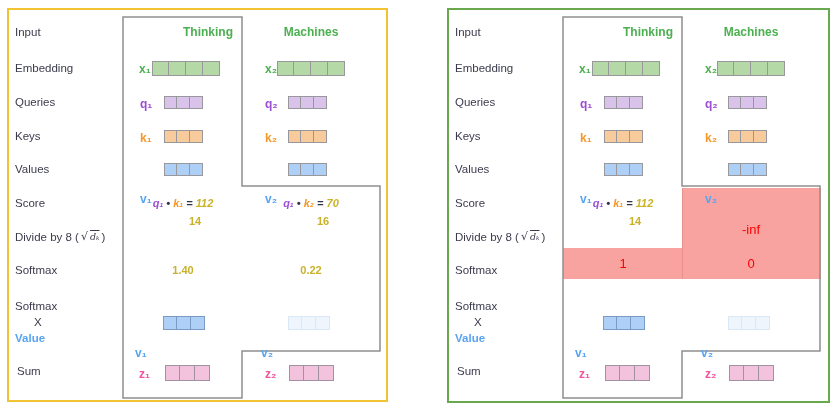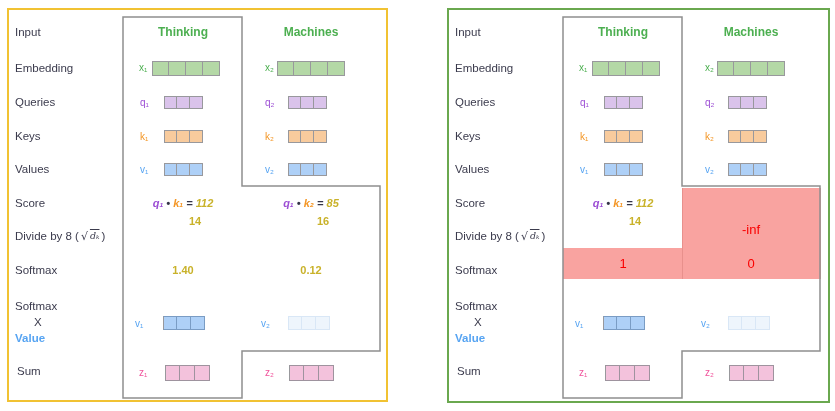--- a/index.html
+++ b/index.html
@@ -18,54 +18,54 @@
   .mask-machines{left:233px;top:178px;width:138px;height:91px;border-left:1px solid #e8908c;}
   .mask-band{left:114px;top:238px;width:119px;height:31px;}
 
   .rowlabel{position:absolute;left:6px;z-index:4;font-size:11.5px;color:#3b3b4d;white-space:nowrap;}
   .lbl-input{top:16px;}
   .lbl-embedding{top:52px;}
   .lbl-queries{top:86px;}
   .lbl-keys{top:120px;}
   .lbl-values{top:153px;}
   .lbl-score{top:187px;}
-  .lbl-divide{top:220px;display:flex;align-items:flex-start;gap:2px;}
+  .lbl-divide{top:220px;display:flex;align-items:center;gap:2px;}
   .lbl-softmax{top:254px;}
   .lbl-sxv{top:288px;line-height:16px;}
   .lbl-sxv .x-line{display:block;padding-left:19px;}
   .lbl-sxv .value-line{display:block;color:#57a4f2;font-weight:bold;}
   .lbl-sum{top:355px;left:8px;}
   .sqrt{font-family:"DejaVu Serif",serif;font-style:italic;font-size:11px;}
   .dk{font-family:"DejaVu Serif",serif;font-style:italic;font-size:9.5px;text-decoration:overline;}
 
   .colhead{position:absolute;top:15px;width:100px;text-align:center;z-index:4;
            font-weight:bold;font-size:12px;color:#4caf50;}
-  .col1h{left:124px;} .col2h{left:252px;}
-
-  .veclabel{position:absolute;z-index:4;font-weight:normal;font-size:10px;white-space:nowrap;}
+  .col1h{left:124px;text-align:right;} .col2h{left:252px;}
+
+  .veclabel{position:absolute;z-index:4;font-weight:bold;font-size:12px;white-space:nowrap;}
 
   .vec{position:absolute;display:flex;z-index:2;}
   .vec .c{box-sizing:border-box;border:1px solid #98989c;border-left:0;}
   .vec .c:first-child{border-left:1px solid #98989c;}
   .vx  .c{width:17px;height:15px;background:#b4d8a6;}
   .vq  .c{width:13px;height:13px;background:#dac3eb;}
   .vk  .c{width:13px;height:13px;background:#f8cb9d;}
   .vv  .c{width:13px;height:13px;background:#aed0f7;}
   .vsx .c{width:14px;height:14px;background:#aed0f7;border-color:#7a9cc4;}
   .vfade .c{background:#eef5fc;border-color:#d9e7f6 !important;}
   .vz  .c{width:15px;height:16px;background:#f3c2dc;border-color:#9e939e;}
 
   .valline{position:absolute;z-index:4;text-align:center;font-weight:bold;font-size:11px;white-space:nowrap;}
   .vt{left:114px;width:120px;}
   .vm{left:233px;width:138px;}
   .t-score{top:187px;font-style:italic;} .t-divide{top:205px;padding-left:12px;} .t-softmax{top:254px;}
   .t-band{top:246px;}  .t-raise{top:212px;}
 
   .c-green{color:#4caf50;} .c-purple{color:#9c4ed4;} .c-orange{color:#f49727;}
-  .c-blue{color:#57a4f2;} .c-pink{color:#f0549c;} .c-yellow{color:#c9b22a;}
+  .c-blue{color:#57a4f2;margin-top:28px;} .c-pink{color:#f0549c;} .c-yellow{color:#c9b22a;}
   .c-dark{color:#343447;} 
   .c-red{color:#fa0000;font-weight:500;font-size:13px;}
   .inf-inline{margin-left:5px;}
 </style>
 </head>
 <body>
 
 <div class="panel panel-left">
   <svg class="outline" width="377" height="390" viewBox="0 0 377 390">
     <polygon points="114,7 233,7 233,176 371,176 371,341 233,341 233,388 114,388" fill="none" stroke="#8f8f8f" stroke-width="1.5"></polygon>
@@ -153,28 +153,28 @@
     <span class="c-dark">•</span>
     <span class="c-orange">k₁</span>
     <span class="c-dark">=</span>
     <span class="c-yellow">112</span>
   </div>
   <div class="valline vm t-score">
     <span class="c-purple">q₁</span>
     <span class="c-dark">•</span>
     <span class="c-orange">k₂</span>
     <span class="c-dark">=</span>
-    <span class="c-yellow">85</span>
+    <span class="c-yellow">70</span>
   </div>
 
   <div class="valline vt t-divide c-yellow">14</div>
   <div class="valline vm t-divide c-yellow">16</div>
 
   <div class="valline vt t-softmax c-yellow">1.40</div>
-  <div class="valline vm t-softmax c-yellow">0.12</div>
+  <div class="valline vm t-softmax c-yellow">0.22</div>
 
   <div class="veclabel c-blue" style="left:126px;top:308px;">v₁</div>
   <div class="vec vsx" style="left:154px;top:306px;">
       <span class="c"></span>
       <span class="c"></span>
       <span class="c"></span>
     </div>
   <div class="veclabel c-blue" style="left:252px;top:308px;">v₂</div>
   <div class="vec vsx vfade" style="left:279px;top:306px;">
       <span class="c"></span>

